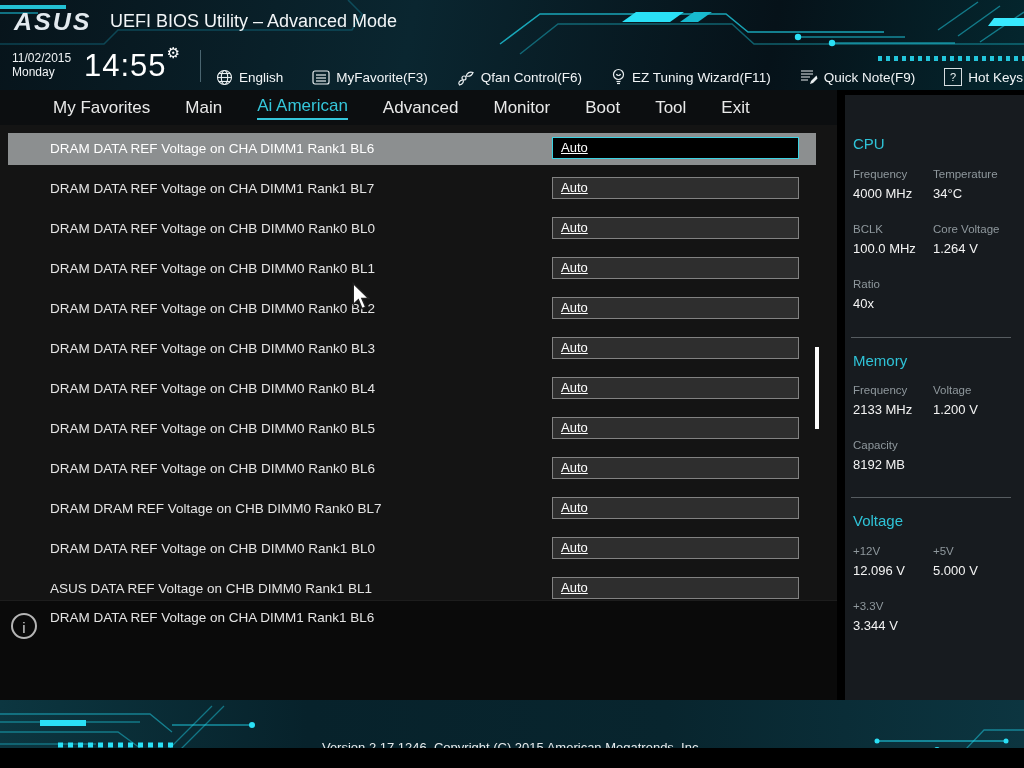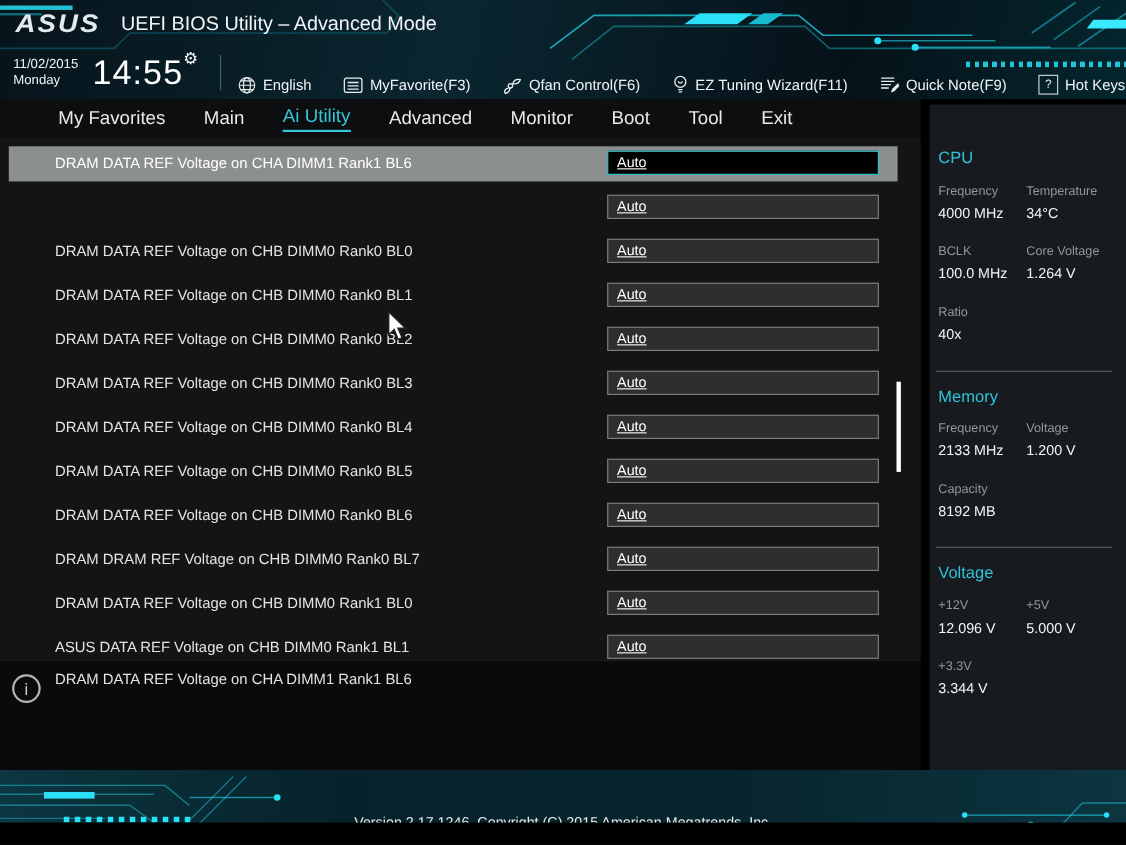--- a/index.html
+++ b/index.html
@@ -167,34 +167,35 @@
       <div class="tb-item">
         <span class="hotkey-box">?</span>
         <span>Hot Keys</span>
       </div>
     </div>
   </div>
 
   <div class="tabbar">
     <span class="tab">My Favorites</span>
     <span class="tab">Main</span>
-    <span class="tab active">Ai Utility</span>
+    <span class="tab active">Ai American</span>
     <span class="tab">Advanced</span>
     <span class="tab">Monitor</span>
     <span class="tab">Boot</span>
     <span class="tab">Tool</span>
     <span class="tab">Exit</span>
   </div>
 
   <div class="content">
     <div class="row selected" style="top:8px">
       <span class="row-label">DRAM DATA REF Voltage on CHA DIMM1 Rank1 BL6</span>
       <div class="dd">Auto</div>
     </div>
     <div class="row" style="top:48px">
+      <span class="row-label">DRAM DATA REF Voltage on CHA DIMM1 Rank1 BL7</span>
       <div class="dd">Auto</div>
     </div>
     <div class="row" style="top:88px">
       <span class="row-label">DRAM DATA REF Voltage on CHB DIMM0 Rank0 BL0</span>
       <div class="dd">Auto</div>
     </div>
     <div class="row" style="top:128px">
       <span class="row-label">DRAM DATA REF Voltage on CHB DIMM0 Rank0 BL1</span>
       <div class="dd">Auto</div>
     </div>

